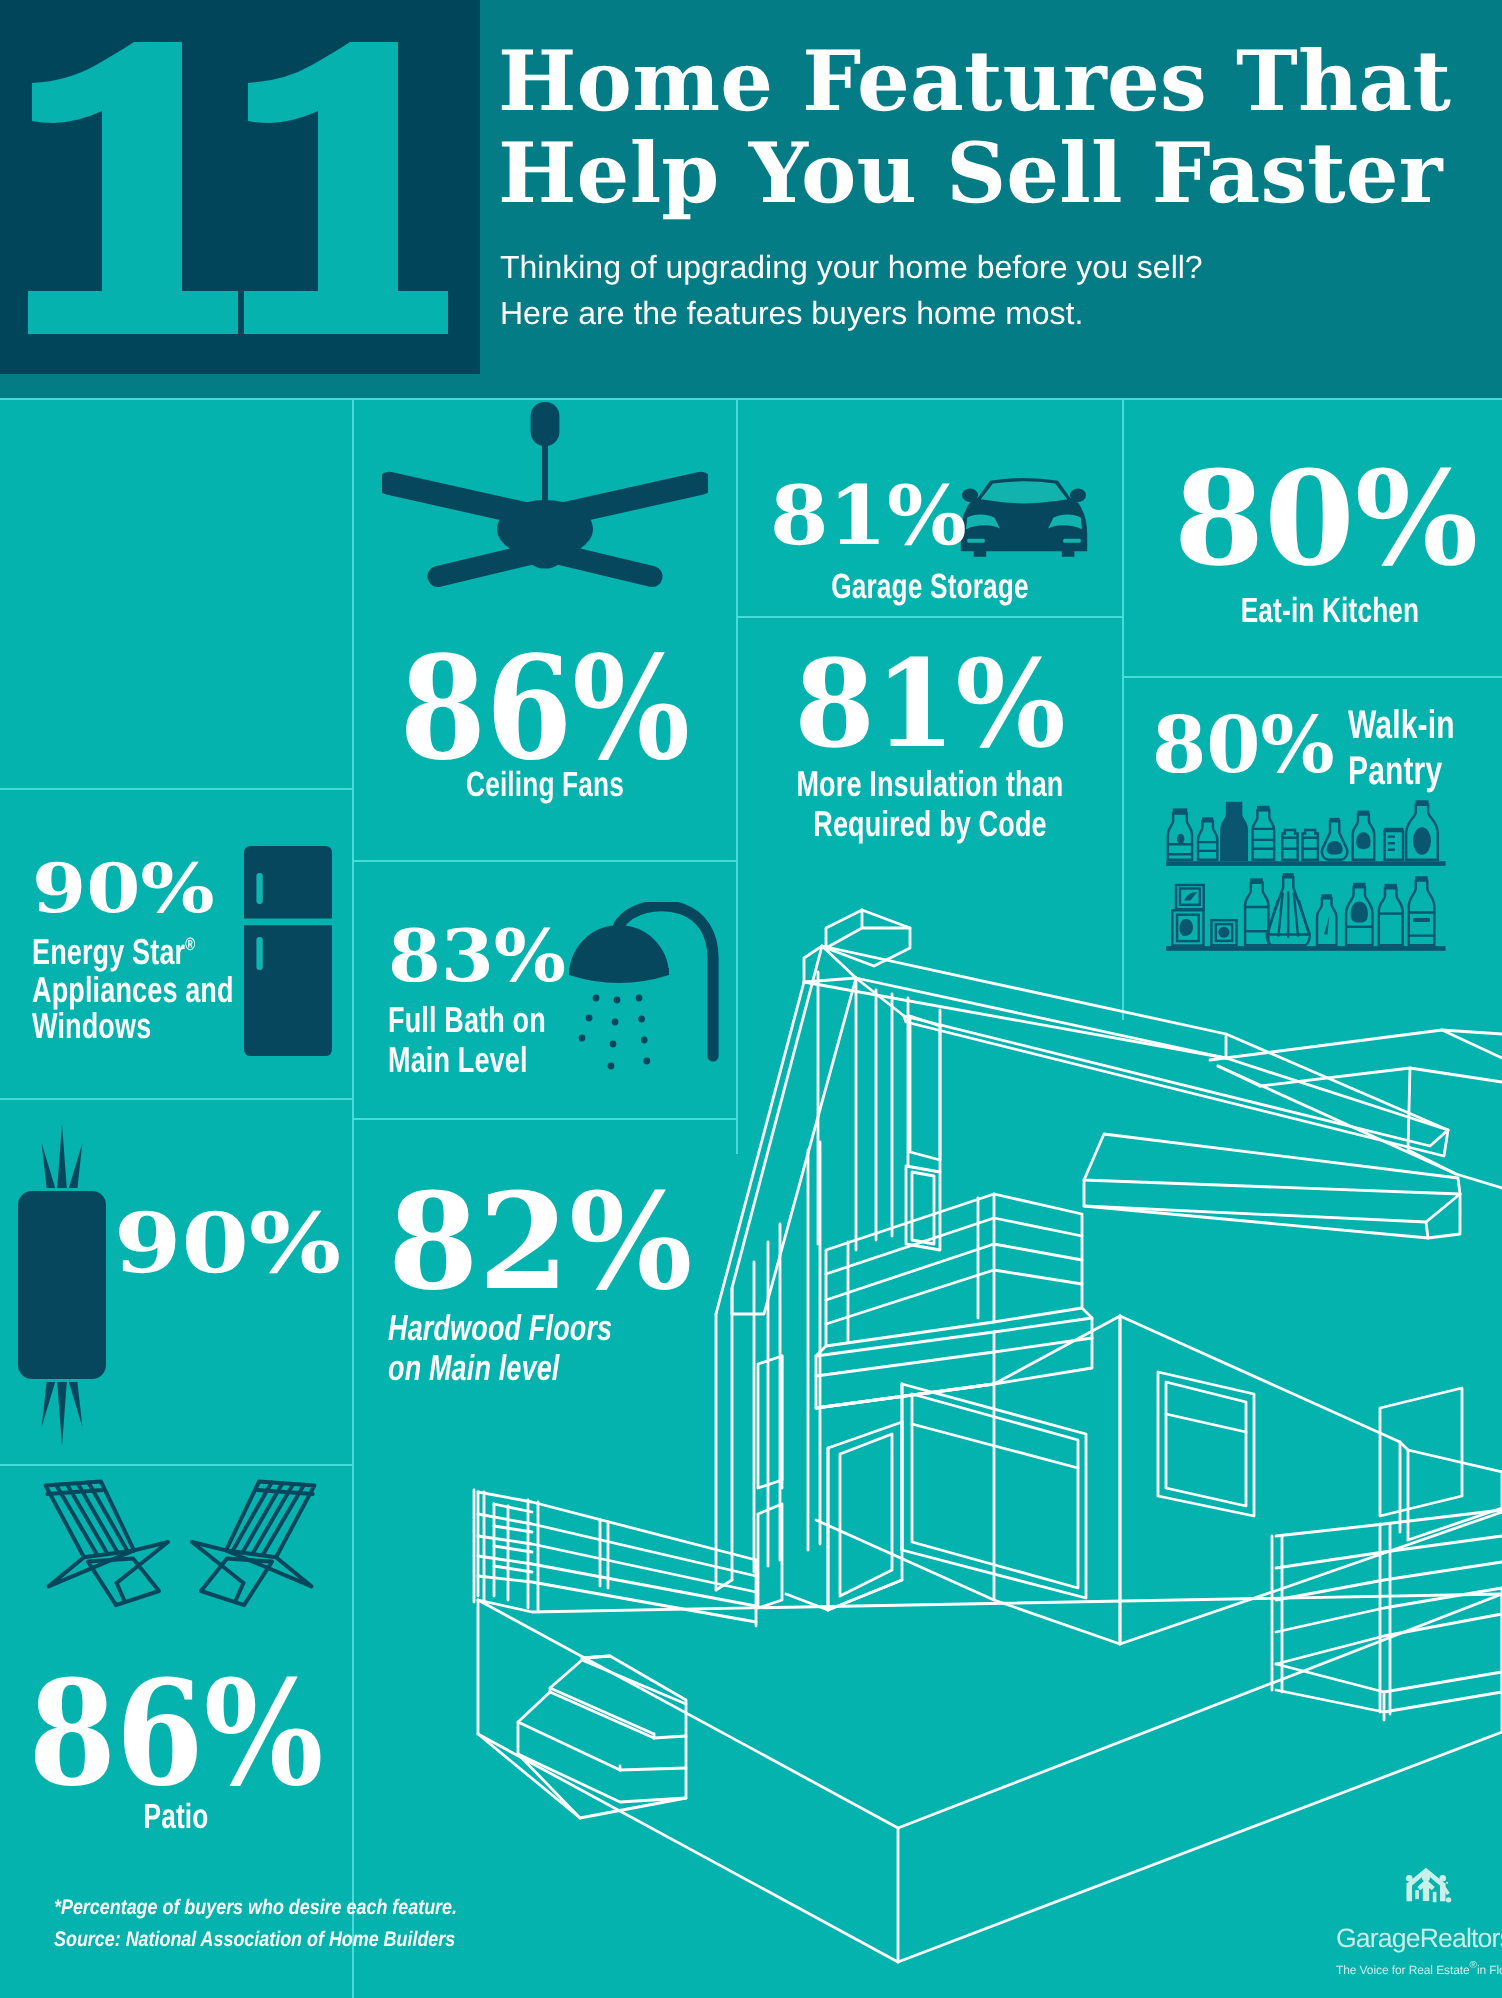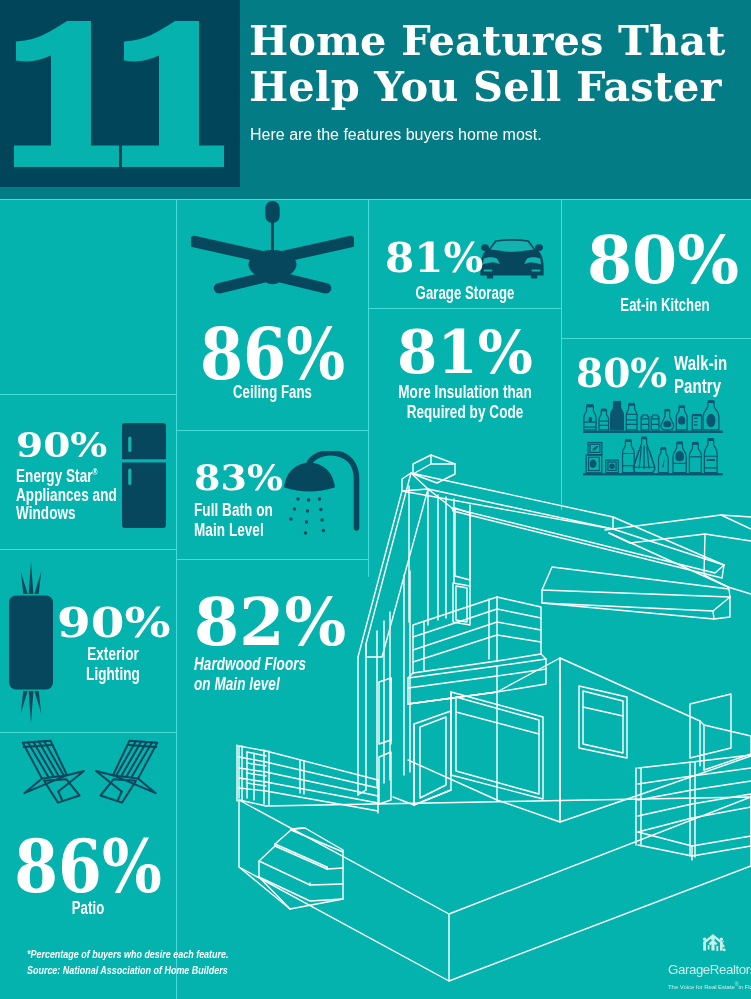--- a/index.html
+++ b/index.html
@@ -57,20 +57,21 @@
             <path d="M2 39.5 L2 20.5 Q20 19.5 34 11.5 Q47 4 53 0 L77 0 L77 124.5 L102 124.5 L102 146 L0 146 L0 124.5 L37 124.5 L37 34.5 Q25 40 13 40.5 Q7 40.5 2 39.5 Z"></path>
           </g>
         </svg>
       </div>
     </div>
     <div id="title">
       <div>Home Features That</div>
       <div>Help You Sell Faster</div>
     </div>
     <div id="subtitle">
+      <div>Thinking of upgrading your home before you sell?</div>
       <div>Here are the features buyers home most.</div>
     </div>
   </div>
   <div id="bodygrid">
 
     <div class="vline" style="left:176px;top:0px;height:800px;"></div>
     <div class="vline" style="left:368px;top:0px;height:378px;"></div>
     <div class="vline" style="left:561px;top:0px;height:311px;"></div>
     <div class="hline" style="left:0px;top:195px;width:176px;"></div>
     <div class="hline" style="left:0px;top:350px;width:176px;"></div>
@@ -109,24 +110,20 @@
           <path d="M12.8 11.5 L19.6 34 L15.3 34 Z"></path>
           <path d="M33.2 11.5 L30.7 34 L26.4 34 Z"></path>
           <rect x="1" y="35.5" width="44" height="94" rx="7"></rect>
           <path d="M23 163 L25.4 131 L20.6 131 Z"></path>
           <path d="M12.8 153.5 L19.6 131 L15.3 131 Z"></path>
           <path d="M33.2 153.5 L30.7 131 L26.4 131 Z"></path>
         </g>
           </svg>
       </div>
       <div class="pct" style="position:absolute;left:57px;top:52px;font-size:48.5px;transform:scaleY(0.85);">90%</div>
-      <div style="position:absolute;left:58px;top:95px;width:110px;text-align:center;">
-        <div class="lbl c" style="font-size:18.0px;line-height:19.6px;white-space:nowrap;">Exterior</div>
-        <div class="lbl c" style="font-size:18.0px;line-height:19.6px;white-space:nowrap;">Lighting</div>
-      </div>
     </div>
 
     <div class="cell" style="left:0;top:534px;width:176px;height:266px;">
       <div style="position:absolute;left:10px;top:6px;width:160px;height:78px;">
         <svg viewBox="0 0 160 78" width="160" height="78" fill="none" stroke="#07475E" stroke-width="2.0" stroke-linejoin="round" stroke-linecap="round">
           <g>
             <path d="M12.8 3.8 L40.5 1.8 L57.0 36.2 L32.0 39.6 Z"></path>
             <path d="M18.0 3.4 L38.5 38.2 M23.4 3.0 L43.6 37.6 M28.8 2.6 L48.7 37.1 M34.2 2.2 L53.8 36.6"></path>
             <path d="M13.7 8.0 L41.3 6.0"></path>
             <path d="M57.0 36.2 L74.0 32.0 L48.3 52.5"></path>

